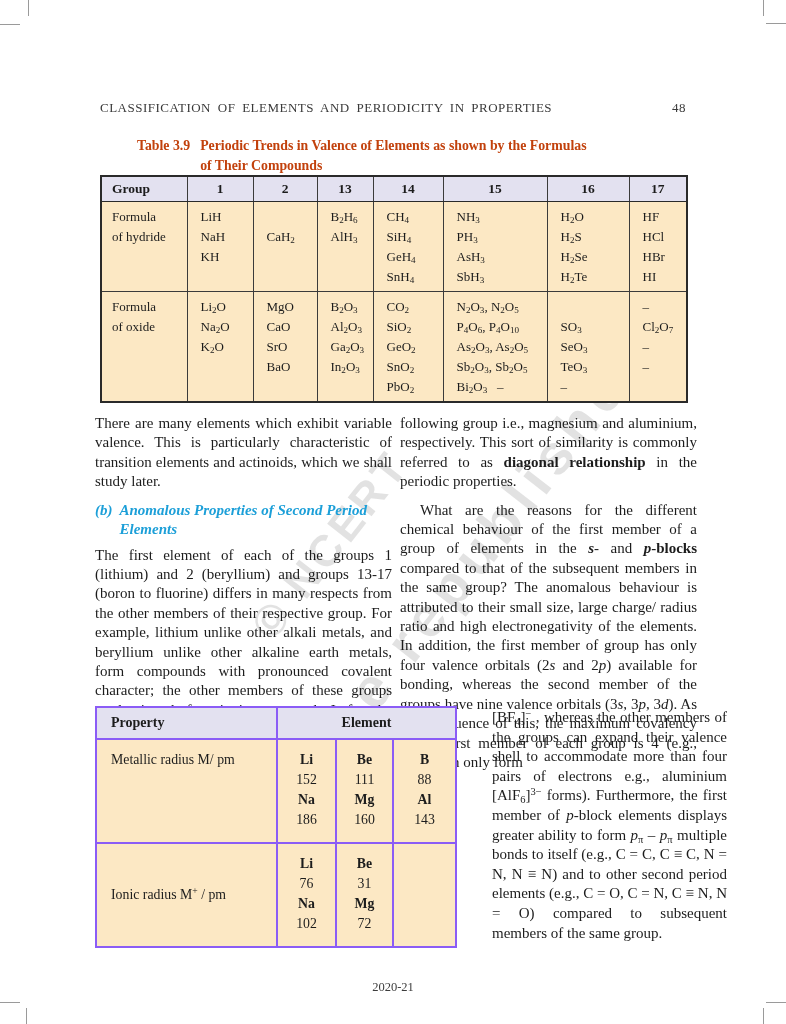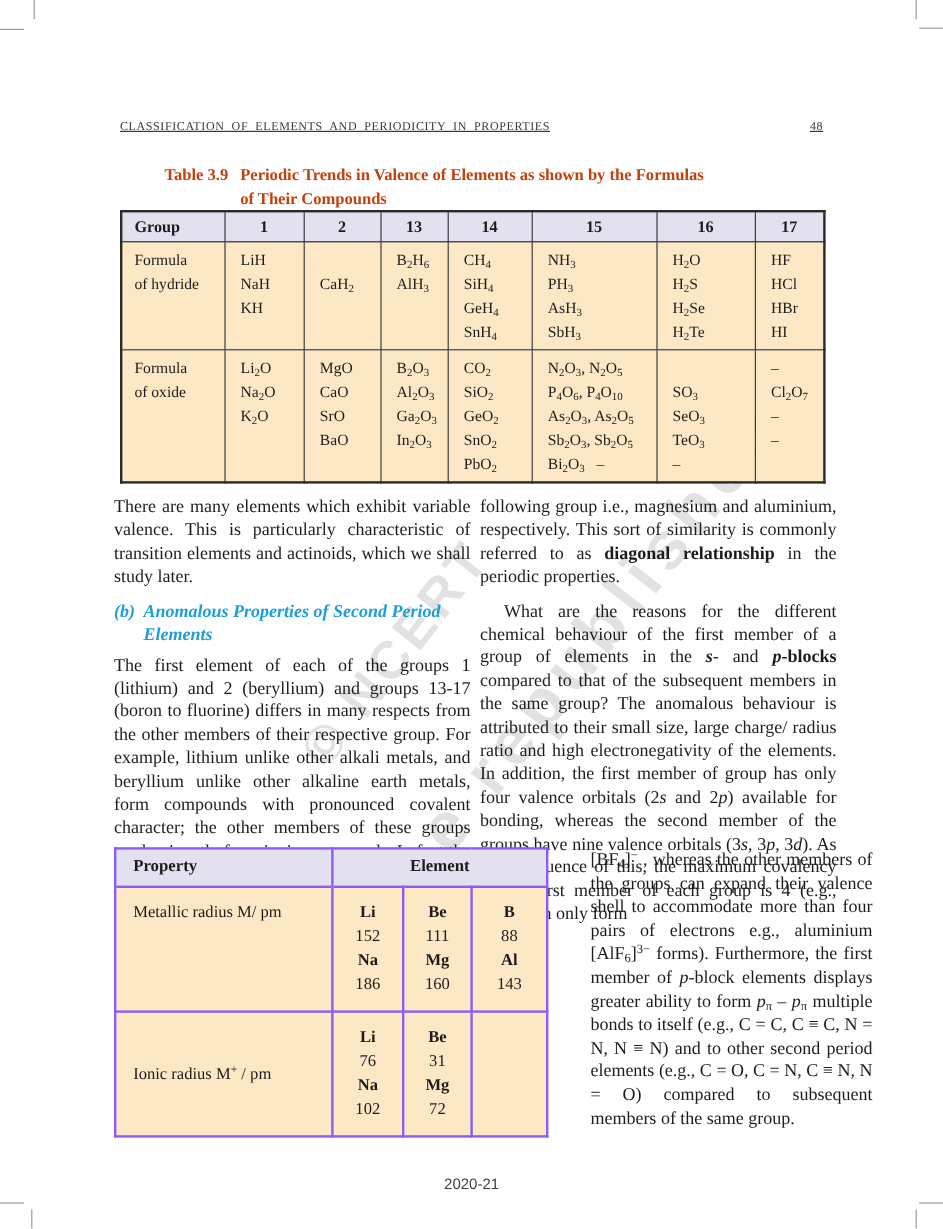--- a/index.html
+++ b/index.html
@@ -10,22 +10,22 @@
   .crop{position:absolute;background:#9a9a9a;}
 
   
   .wm{position:absolute;font-family:"Liberation Sans", sans-serif;font-weight:bold;
       color:rgba(150,150,150,0.28);white-space:nowrap;transform:translate(-50%,-50%) rotate(-52deg);}
   .wm1{left:330px;top:545px;font-size:44px;letter-spacing:4px;}
   .wm2{left:420px;top:625px;font-size:56px;letter-spacing:7px;}
 
   
   .running{position:absolute;left:100px;right:100px;top:100px;display:flex;
-           justify-content:space-between;font-size:10px;letter-spacing:.5px;
-           word-spacing:3px;color:#3a3a3a;text-decoration:underline;}
+           justify-content:space-between;font-size:13px;letter-spacing:.5px;
+           word-spacing:3px;color:#3a3a3a;}
 
   
   .ttitle{position:absolute;left:137px;top:136px;display:flex;gap:10px;
           color:#c2410c;font-weight:bold;font-size:13.8px;line-height:1.45;}
   .ttitle .tt-text{white-space:pre-line;}
 
   
   table{border-collapse:collapse;table-layout:fixed;}
   .t39{position:absolute;left:100px;top:175px;width:586px;font-size:13px;}
   .t39 th,.t39 td{border:1px solid #3b3b3b;}
@@ -58,21 +58,21 @@
   .props td.plab{text-align:left;padding:10px 8px 10px 14px;}
   .props td.vtop{vertical-align:top;}
   .props td.vmid{vertical-align:middle;}
   .props td.pc{text-align:center;vertical-align:top;padding:10px 4px 12px 4px;}
 
   sub,sup{font-size:0.7em;line-height:0;}
   sub{vertical-align:-0.25em;}
   sup{vertical-align:0.5em;}
 
   .footer{position:absolute;left:0;right:0;top:980px;text-align:center;
-          font-family:Liberation Sans, sans-serif;font-size:12.5px;color:#3c3c3c;}
+          font-family:Liberation Serif, serif;font-size:12.5px;color:#3c3c3c;}
 </style>
 </head>
 <body>
 
 <div class="page">
 
   <div class="crop" style="left:28px;top:0;width:1px;height:16px;"></div>
   <div class="crop" style="left:0;top:24px;width:20px;height:1px;"></div>
   <div class="crop" style="left:763px;top:0;width:1px;height:16px;"></div>
   <div class="crop" style="left:766px;top:23px;width:20px;height:1px;"></div>

